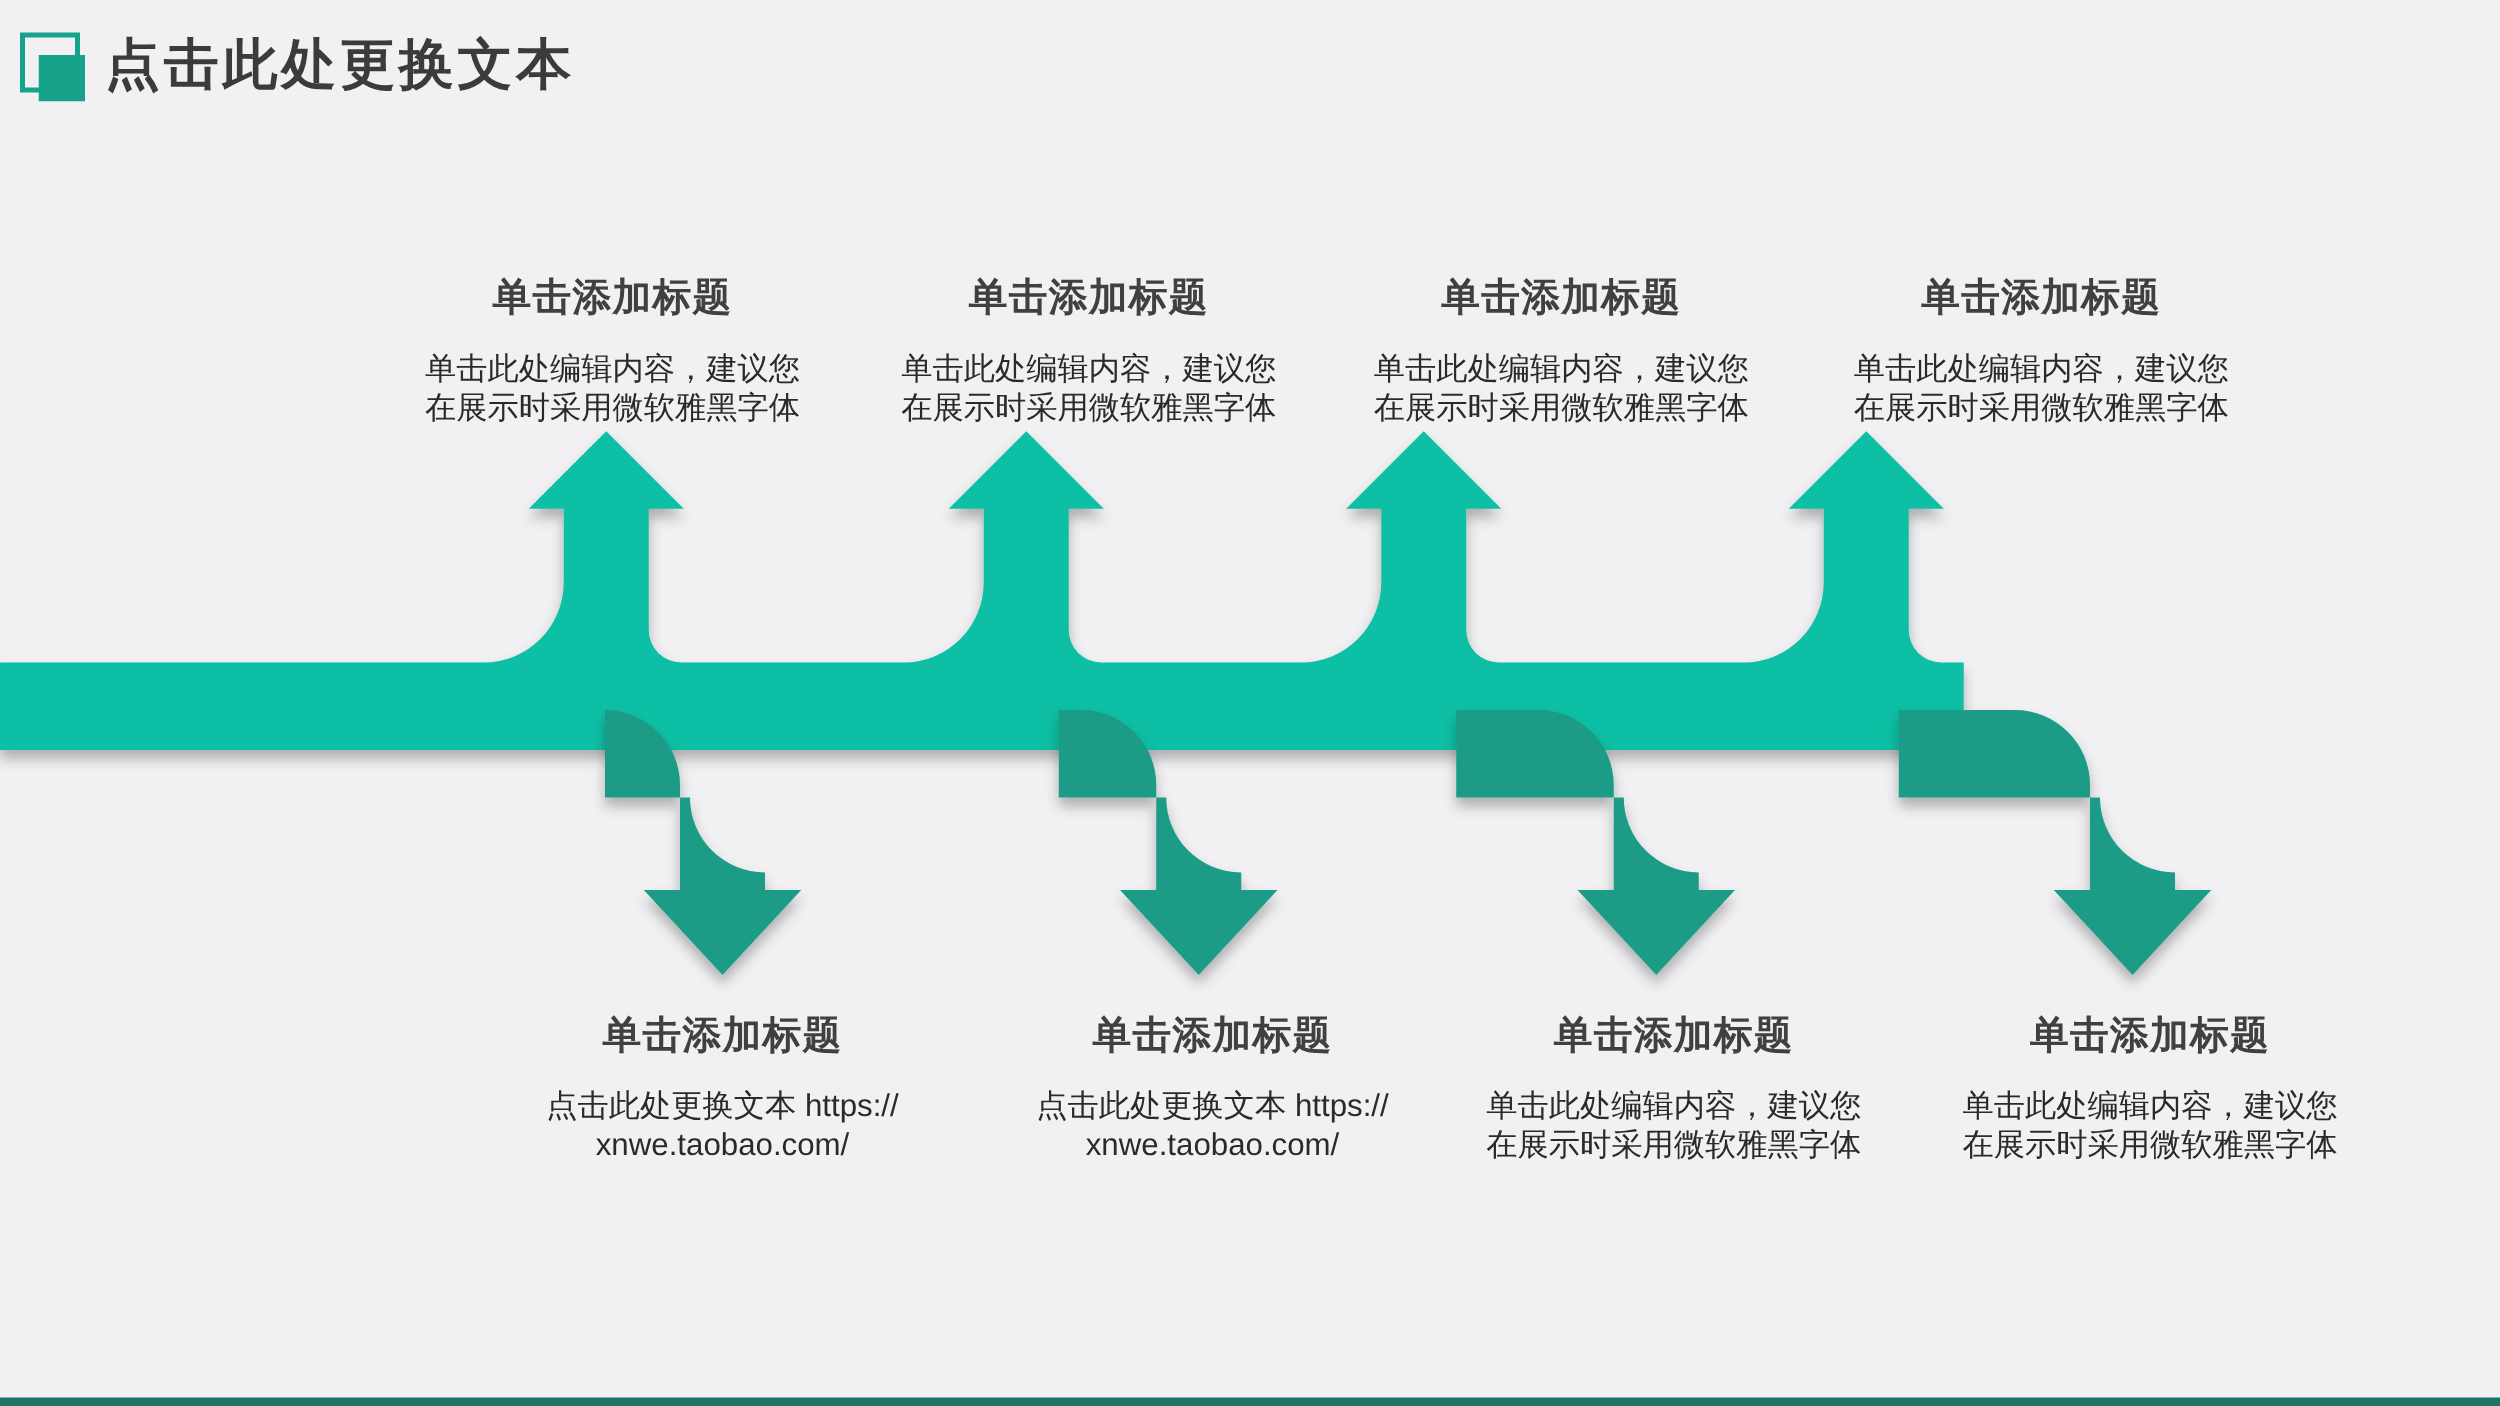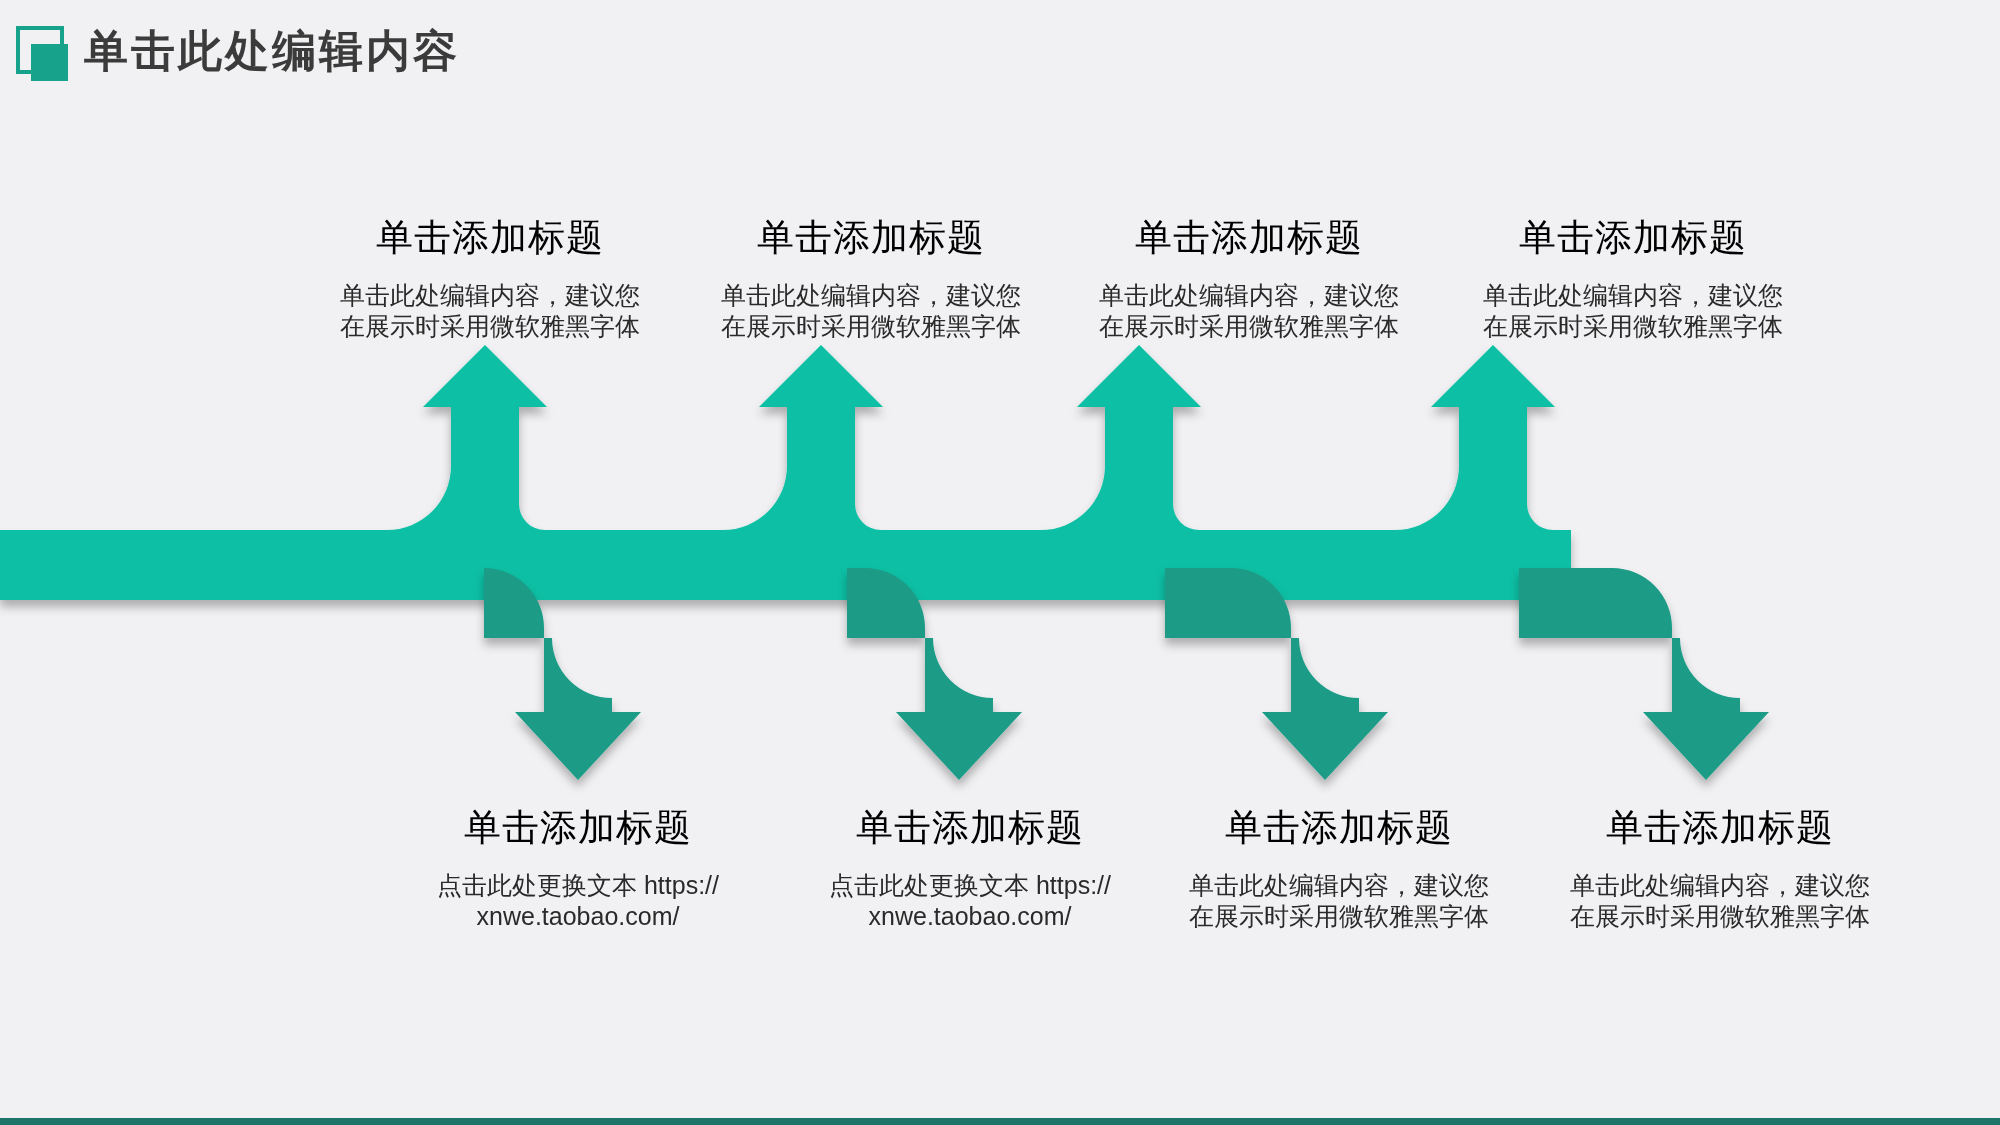--- a/index.html
+++ b/index.html
@@ -3,21 +3,21 @@
 <meta charset="utf-8">
 <style>
   html,body{margin:0;padding:0;}
   .slide{position:relative;width:2000px;height:1125px;overflow:hidden;background:var(--bg,#f1f1f3);font-family:"Liberation Sans",sans-serif;}
   
   .hdr-outline{position:absolute;left:16px;top:26px;width:40px;height:40px;border:4px solid var(--accent,#17a28b);background:transparent;}
   .hdr-fill{position:absolute;left:31px;top:44px;width:37px;height:37px;background:var(--accent,#17a28b);}
   .hdr-title{position:absolute;left:84px;top:22px;font-size:44px;font-weight:700;color:var(--title,#3b3b3b);letter-spacing:3px;white-space:nowrap;}
   
   .tb{position:absolute;width:420px;text-align:center;}
-  .tb-title{font-size:37px;line-height:40px;font-weight:400;color:#000000;letter-spacing:1px;}
+  .tb-title{font-size:31px;line-height:40px;font-weight:700;color:#404040;letter-spacing:1px;}
   .tb-body{margin-top:22px;font-size:25px;line-height:31px;color:#2a2a2a;}
   .tb.top{top:218px;}
   .tb.bot{top:808px;}
   svg{position:absolute;left:0;top:0;}
   .bottom-bar{position:absolute;left:0;bottom:0;width:2000px;height:7px;background:var(--bar,#1d7569);}
 </style>
 </head>
 <body>
 
 <div class="slide" style="--bg: #f1f1f3; --accent: #17a28b; --bar: #1d7569; --title: #3b3b3b;">
@@ -39,21 +39,21 @@
     <g filter="url(#sh)">
       <path d="M 484,568 A 60 60 0 0 1 544,628 V 712 H 515 L 578,780 L 641,712 H 612 V 698 A 60 60 0 0 1 552,638 H 484 Z" fill="#1b9c87"></path>
       <path d="M 847,568 H 865 A 60 60 0 0 1 925,628 V 712 H 896 L 959,780 L 1022,712 H 993 V 698 A 60 60 0 0 1 933,638 H 847 Z" fill="#1b9c87"></path>
       <path d="M 1165,568 H 1231 A 60 60 0 0 1 1291,628 V 712 H 1262 L 1325,780 L 1388,712 H 1359 V 698 A 60 60 0 0 1 1299,638 H 1165 Z" fill="#1b9c87"></path>
       <path d="M 1519,568 H 1612 A 60 60 0 0 1 1672,628 V 712 H 1643 L 1706,780 L 1769,712 H 1740 V 698 A 60 60 0 0 1 1680,638 H 1519 Z" fill="#1b9c87"></path>
     </g>
   </svg>
 
   <div class="hdr-outline"></div>
   <div class="hdr-fill"></div>
-  <div class="hdr-title">单击此处编辑内容</div>
+  <div class="hdr-title">点击此处更换文本</div>
 
   <div class="tb top" style="left:280px">
     <div class="tb-title">单击添加标题</div>
     <div class="tb-body"><span>单击此处编辑内容，建议您</span><br><span>在展示时采用微软雅黑字体</span></div>
   </div>
   <div class="tb top" style="left:661px">
     <div class="tb-title">单击添加标题</div>
     <div class="tb-body"><span>单击此处编辑内容，建议您</span><br><span>在展示时采用微软雅黑字体</span></div>
   </div>
   <div class="tb top" style="left:1039px">

